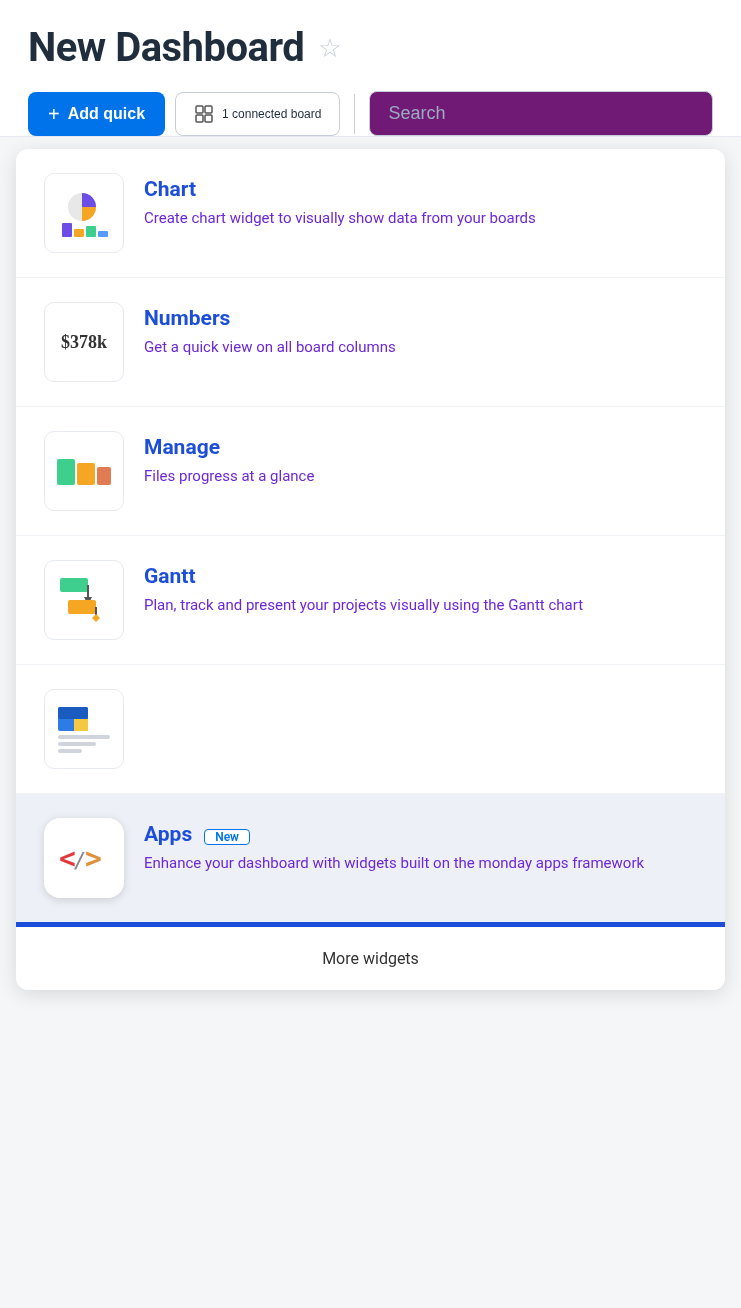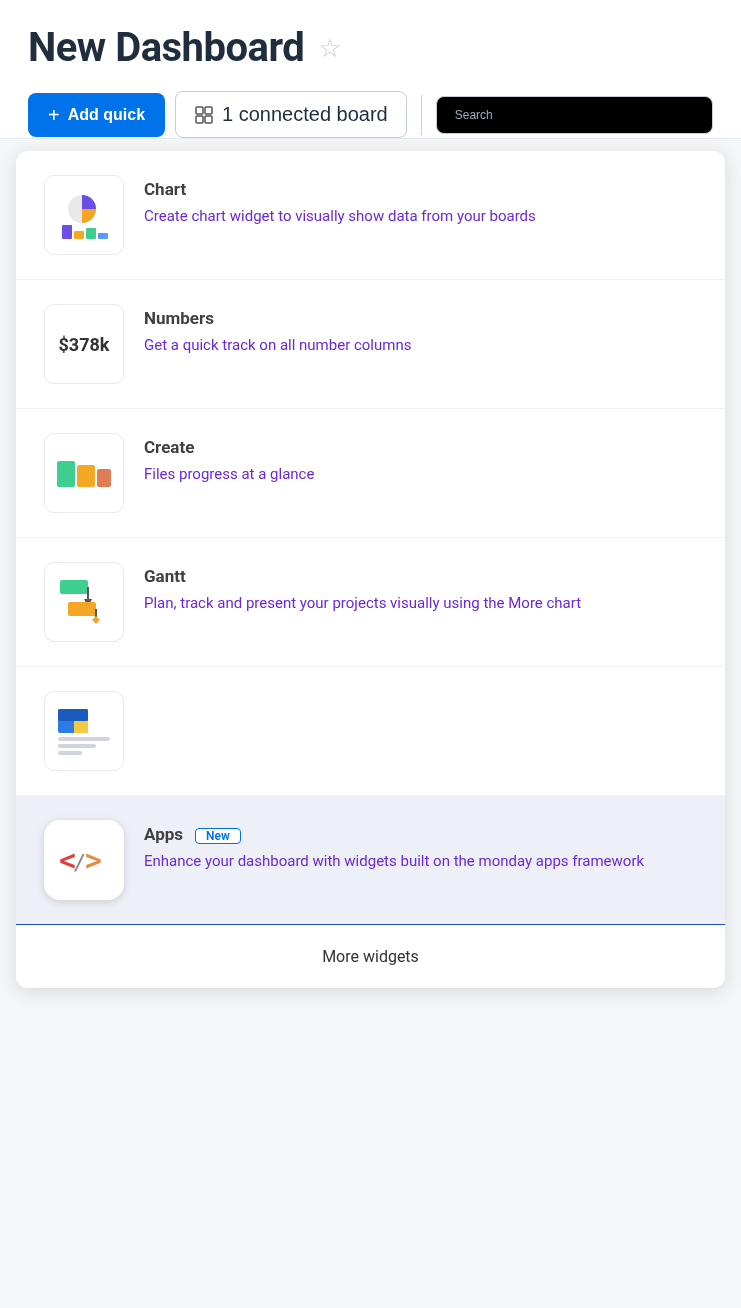--- a/index.html
+++ b/index.html
@@ -66,44 +66,44 @@
 
     .connected-board-btn {
       display: flex;
       align-items: center;
       gap: 8px;
       background: #fff;
       color: #1f2d3d;
       border: 1.5px solid #c5cdd8;
       border-radius: 8px;
       padding: 11px 18px;
-      font-size: 20px;
+      font-size: 12px;
       font-weight: 400;
       cursor: pointer;
       white-space: nowrap;
     }
 
     .board-icon {
       width: 20px;
       height: 20px;
       display: inline-flex;
       align-items: center;
       justify-content: center;
     }
 
     .search-btn {
       display: flex;
       align-items: center;
       gap: 8px;
-      background: #000000;
+      background: #701a75;
       color: #9aacbf;
       border: 1.5px solid #c5cdd8;
       border-radius: 8px;
       padding: 11px 18px;
-      font-size: 12px;
+      font-size: 18px;
       cursor: pointer;
       white-space: nowrap;
       flex: 1;
     }
 
     .dropdown-panel {
       background: #fff;
       border-radius: 12px;
       margin: 12px 16px;
       box-shadow: 0 4px 20px rgba(0,0,0,0.12);
@@ -128,33 +128,34 @@
       width: 80px;
       height: 80px;
       min-width: 80px;
       border: 1.5px solid #e6e9ef;
       border-radius: 10px;
       display: flex;
       align-items: center;
       justify-content: center;
       background: #fff;
       overflow: hidden;
+      font-family: Liberation Serif, serif;
     }
 
     .widget-info {
       display: flex;
       flex-direction: column;
       gap: 6px;
       padding-top: 4px;
     }
 
     .widget-name {
-      font-size: 17px;
+      font-size: 21px;
       font-weight: 700;
-      color: #404040;
+      color: #1d4ed8;
     }
 
     .widget-desc {
       font-size: 15px;
       color: #6d28d9;
       line-height: 1.5;
     }
 
     
     .chart-icon-svg {
@@ -207,21 +208,21 @@
       margin-left: 8px;
       vertical-align: middle;
     }
 
     .more-widgets {
       text-align: center;
       padding: 22px;
       font-size: 16px;
       color: #333;
       cursor: pointer;
-      border-top: 1px solid #1d4ed8;
+      border-top: 5px solid #1d4ed8;
     }
 
     .toolbar-divider {
       width: 1px;
       height: 40px;
       background: #c5cdd8;
       margin: 0 4px;
     }
   </style>
 </head>
@@ -276,34 +277,34 @@
       <span class="widget-desc">Create chart widget to visually show data from your boards</span>
     </div>
   </div>
 
   <div class="widget-item">
     <div class="widget-icon-wrap">
       <span class="numbers-icon">$378k</span>
     </div>
     <div class="widget-info">
       <span class="widget-name">Numbers</span>
-      <span class="widget-desc">Get a quick track on all number columns</span>
+      <span class="widget-desc">Get a quick view on all board columns</span>
     </div>
   </div>
 
   <div class="widget-item">
     <div class="widget-icon-wrap">
       <svg width="58" height="40" viewBox="0 0 58 40" fill="none">
         <rect x="2" y="8" width="18" height="26" rx="2" fill="#3ecf8e"></rect>
         <rect x="22" y="12" width="18" height="22" rx="2" fill="#f5a623"></rect>
         <rect x="42" y="16" width="14" height="18" rx="2" fill="#e07b54"></rect>
       </svg>
     </div>
     <div class="widget-info">
-      <span class="widget-name">Create</span>
+      <span class="widget-name">Manage</span>
       <span class="widget-desc">Files progress at a glance</span>
     </div>
   </div>
 
   <div class="widget-item">
     <div class="widget-icon-wrap">
       <svg width="60" height="60" viewBox="0 0 60 60" fill="none">
 
         <rect x="6" y="8" width="28" height="14" rx="2" fill="#3ecf8e"></rect>
 
@@ -312,21 +313,21 @@
 
         <rect x="14" y="30" width="28" height="14" rx="2" fill="#f5a623"></rect>
 
         <line x1="42" y1="37" x2="42" y2="48" stroke="#555" stroke-width="2"></line>
 
         <polygon points="42,52 46,48 42,44 38,48" fill="#f5a623"></polygon>
       </svg>
     </div>
     <div class="widget-info">
       <span class="widget-name">Gantt</span>
-      <span class="widget-desc">Plan, track and present your projects visually using the More chart</span>
+      <span class="widget-desc">Plan, track and present your projects visually using the Gantt chart</span>
     </div>
   </div>
 
   <div class="widget-item">
     <div class="widget-icon-wrap">
       <svg width="60" height="60" viewBox="0 0 60 60" fill="none">
 
         <rect x="4" y="8" width="30" height="24" rx="2" fill="#2d7be5"></rect>
         <rect x="4" y="8" width="30" height="12" rx="2" fill="#1a5bbf"></rect>
         <rect x="20" y="20" width="14" height="12" rx="0" fill="#f5c842"></rect>

